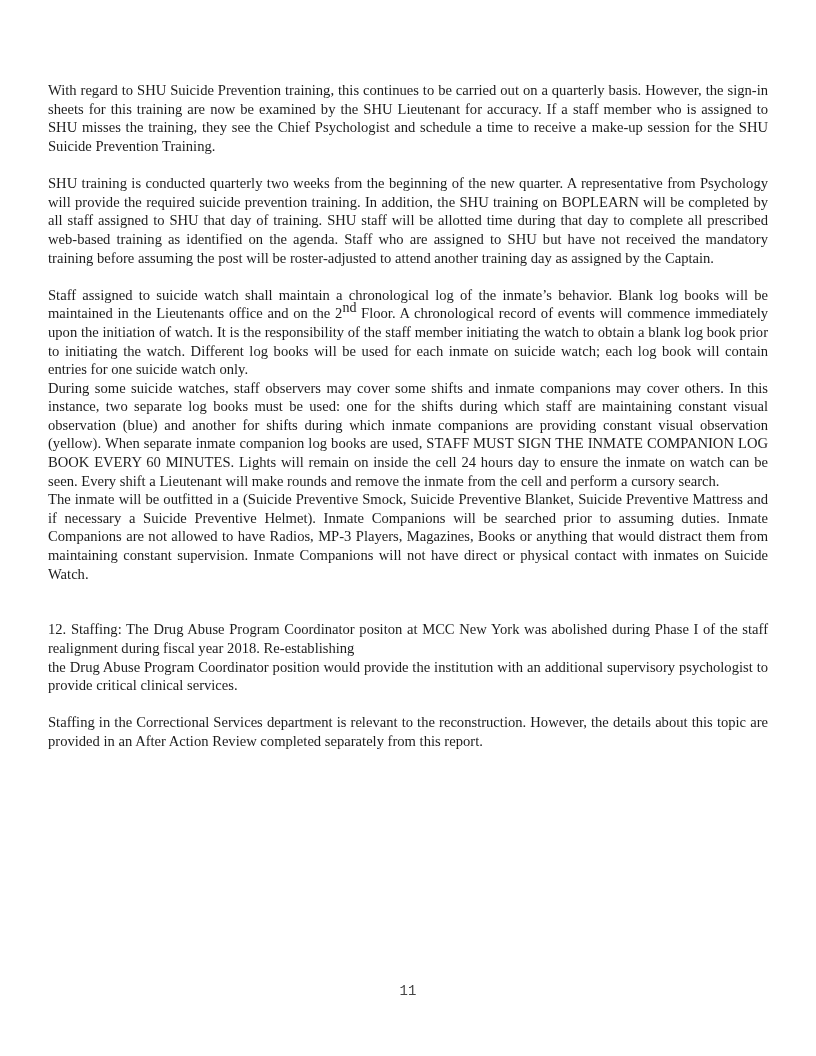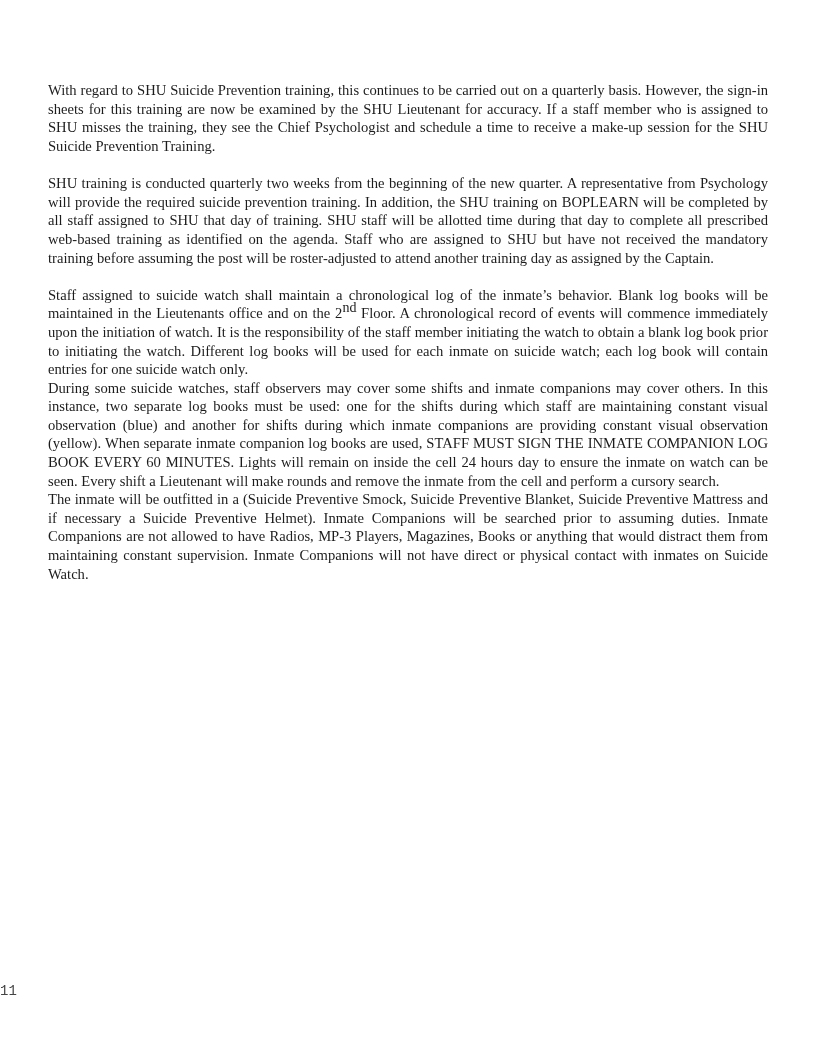--- a/index.html
+++ b/index.html
@@ -8,35 +8,38 @@
     position: absolute; left: 48px; top: 44px; width: 720px;
     font-family: "Liberation Serif", serif; font-size: 14.6px; line-height: 18.6px;
     color: #1c1c1c; text-align: justify;
   }
   .para { margin: 0; }
   .gap { height: 18.6px; }
   .gap2 { height: 37.2px; }
   .bold { font-weight: bold; }
   sup { font-size: 14px; line-height: 0; vertical-align: super; }
   .page-num {
-    position: absolute; left: 0; width: 816px; top: 983px; 
+    position: absolute; left: 0; width: 816px; top: 983px; text-align: center;
     font-family: "Liberation Mono", monospace; font-size: 14px; color: #444;
   }
 </style>
 </head>
 <body>
 
 <div class="page">
   <div class="gap"></div>
   <div class="gap"></div>
   <p class="para">With regard to SHU Suicide Prevention training, this continues to be carried out on a quarterly basis.  However, the sign-in sheets for this training are now be examined by the SHU Lieutenant for accuracy.  If a staff member who is assigned to SHU misses the training, they see the Chief Psychologist and schedule a time to receive a make-up session for the SHU Suicide Prevention Training.</p>
   <div class="gap"></div>
   <p class="para">SHU training is conducted quarterly two weeks from the beginning of the new quarter. A representative from Psychology will provide the required suicide prevention training. In addition, the SHU training on BOPLEARN will be completed by all staff assigned to SHU that day of training. SHU staff will be allotted time during that day to complete all prescribed web-based training as identified on the agenda. Staff who are assigned to SHU but have not received the mandatory training before assuming the post will be roster-adjusted to attend another training day as assigned by the Captain.</p>
   <div class="gap"></div>
   <p class="para"><span>Staff assigned to suicide watch shall maintain a chronological log of the inmate’s behavior. Blank log books will be maintained in the Lieutenants office and on the 2</span><sup>nd</sup><span> Floor. A chronological record of events will commence immediately upon the initiation of watch.  It is the responsibility of the staff member initiating the watch to obtain a blank log book prior to initiating the watch. Different log books will be used for each inmate on suicide watch; each log book will contain entries for one suicide watch only.</span></p>
   <p class="para">During some suicide watches, staff observers may cover some shifts and inmate companions may cover others.  In this instance, two separate log books must be used: one for the shifts during which staff are maintaining constant visual observation (blue) and another for shifts during which inmate companions are providing constant visual observation (yellow).  When separate inmate companion log books are used, STAFF MUST SIGN THE INMATE COMPANION LOG BOOK EVERY 60 MINUTES. Lights will remain on inside the cell 24 hours day to ensure the inmate on watch can be seen. Every shift a Lieutenant will make rounds and remove the inmate from the cell and perform a cursory search.</p>
   <p class="para">The inmate will be outfitted in a (Suicide Preventive Smock, Suicide Preventive Blanket, Suicide Preventive Mattress and if necessary a Suicide Preventive Helmet).  Inmate Companions will be searched prior to assuming duties.  Inmate Companions are not allowed to have Radios, MP-3 Players, Magazines, Books or anything that would distract them from maintaining constant supervision.  Inmate Companions will not have direct or physical contact with inmates on Suicide Watch.</p>
   <div class="gap2"></div>
   <div class="gap" style="height:0"></div>
+  <p class="para" style="text-align:justify; text-align-last:left;">12. Staffing: The Drug Abuse Program Coordinator positon at MCC New York was abolished during Phase I of the staff realignment during fiscal year 2018. Re-establishing</p>
+  <p class="para">the Drug Abuse Program Coordinator position would provide the institution with an additional supervisory psychologist to provide critical clinical services.</p>
   <div class="gap"></div>
+  <p class="para">Staffing in the Correctional Services department is relevant to the reconstruction. However, the details about this topic are provided in an After Action Review completed separately from this report.</p>
 </div>
 
 <div class="page-num">11</div>
 
 </body></html>

